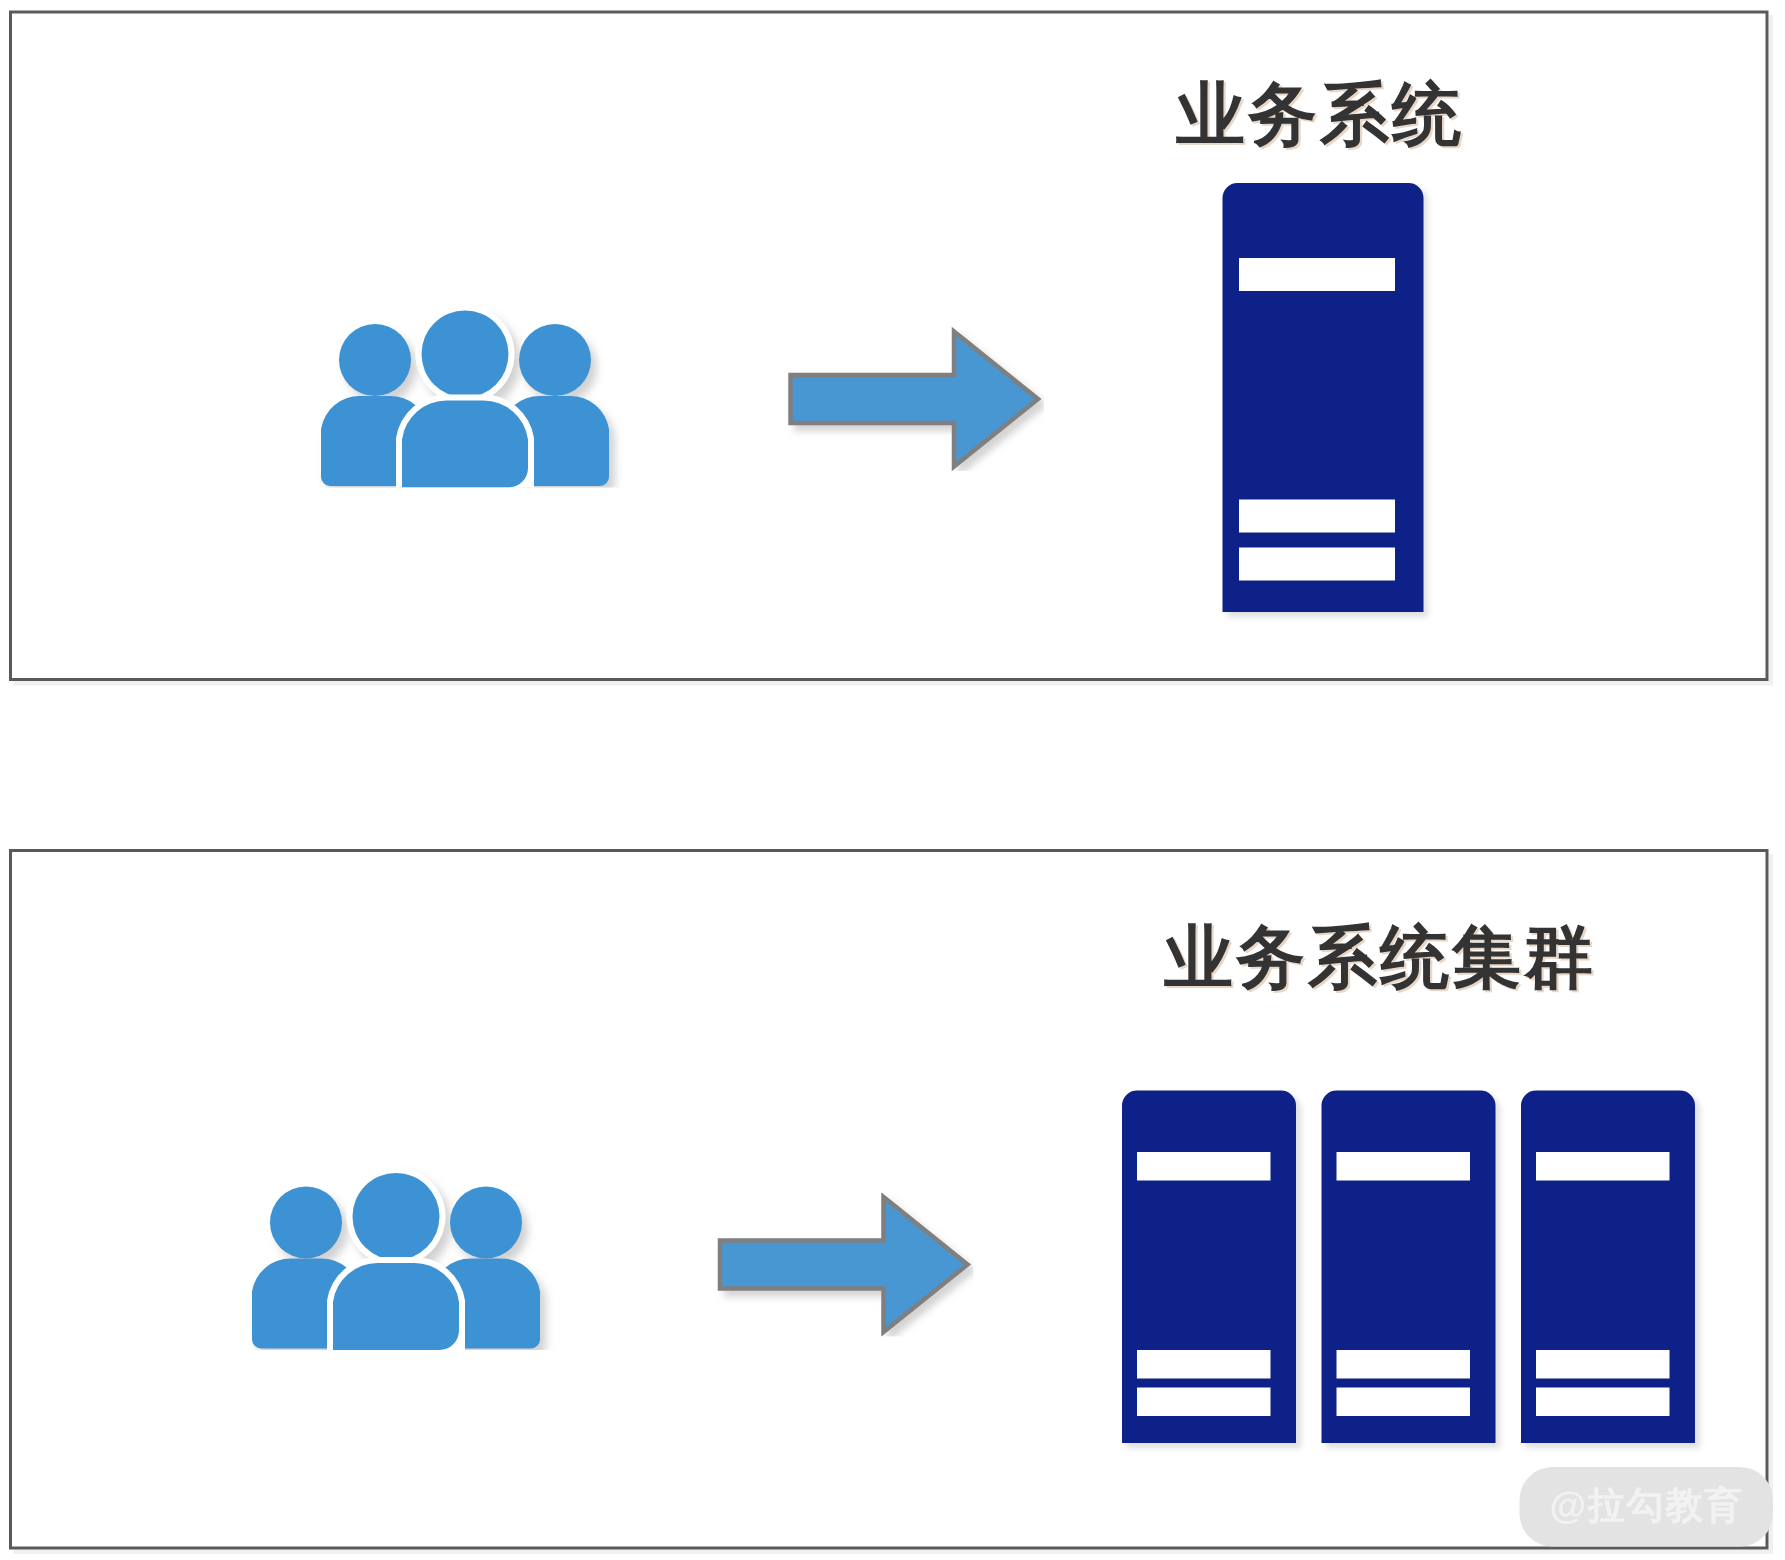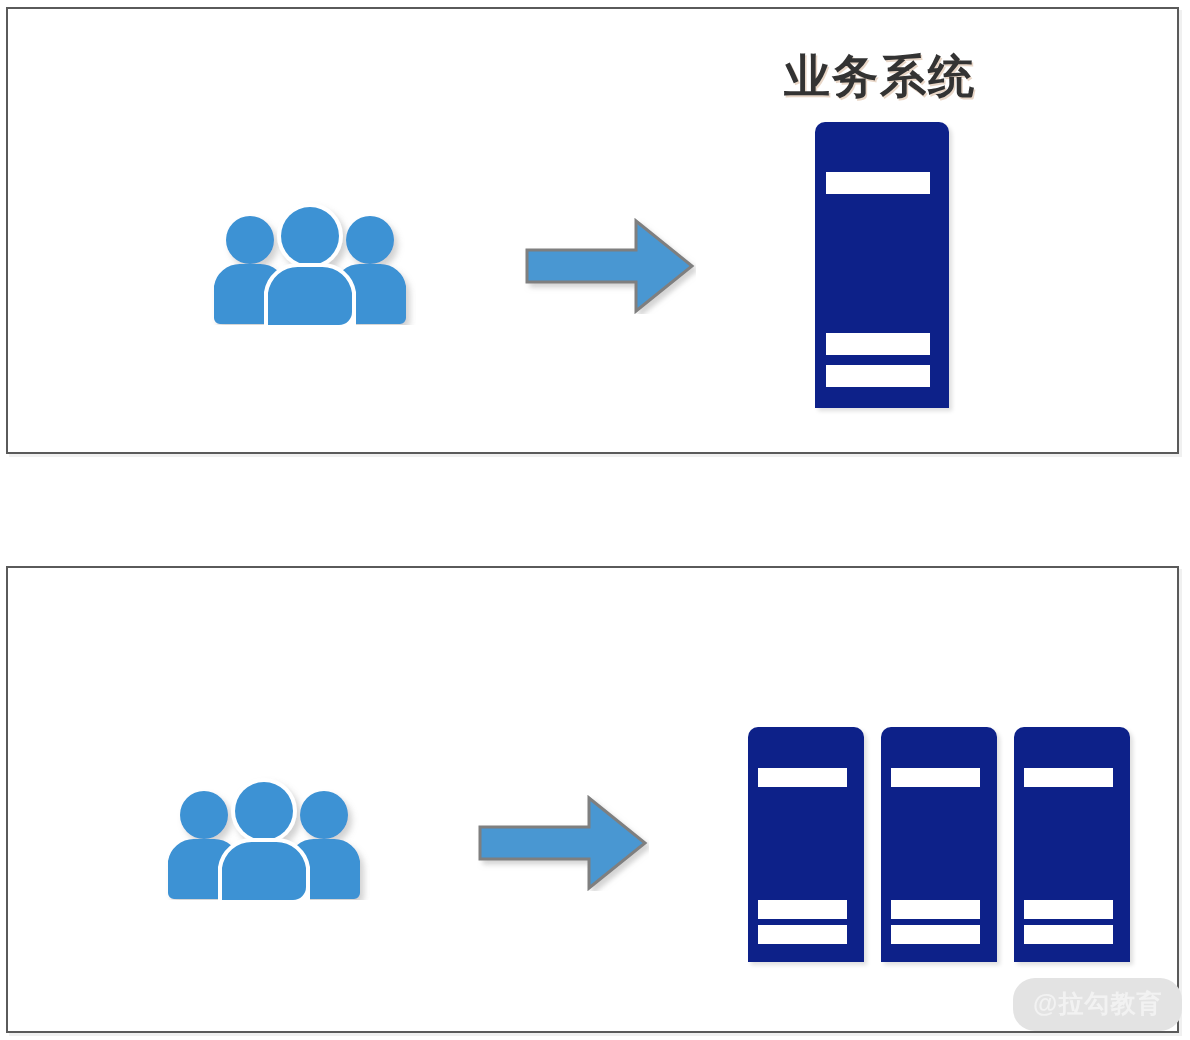--- a/index.html
+++ b/index.html
@@ -175,20 +175,21 @@
   </div>
 
   <div class="server server-top" style="--server-color:#0d2189">
     <div class="bar bar-top"></div>
     <div class="bar bar-mid"></div>
     <div class="bar bar-bottom"></div>
   </div>
 
   <div class="panel panel-bottom"></div>
 
+  <div class="panel-title title-bottom">业务系统集群</div>
 
   <div class="people people-bottom">
     <svg viewBox="0 0 212 125" width="212" height="125" xmlns="http://www.w3.org/2000/svg">
       <defs>
         <filter id="sh2" x="-30%" y="-30%" width="170%" height="180%">
           <feDropShadow dx="4" dy="5" stdDeviation="3" flood-color="#9a9a9a" flood-opacity="0.45"></feDropShadow>
         </filter>
       </defs>
       <g filter="url(#sh2)" fill="#3c92d4">
         <circle cx="46" cy="40" r="24"></circle>

